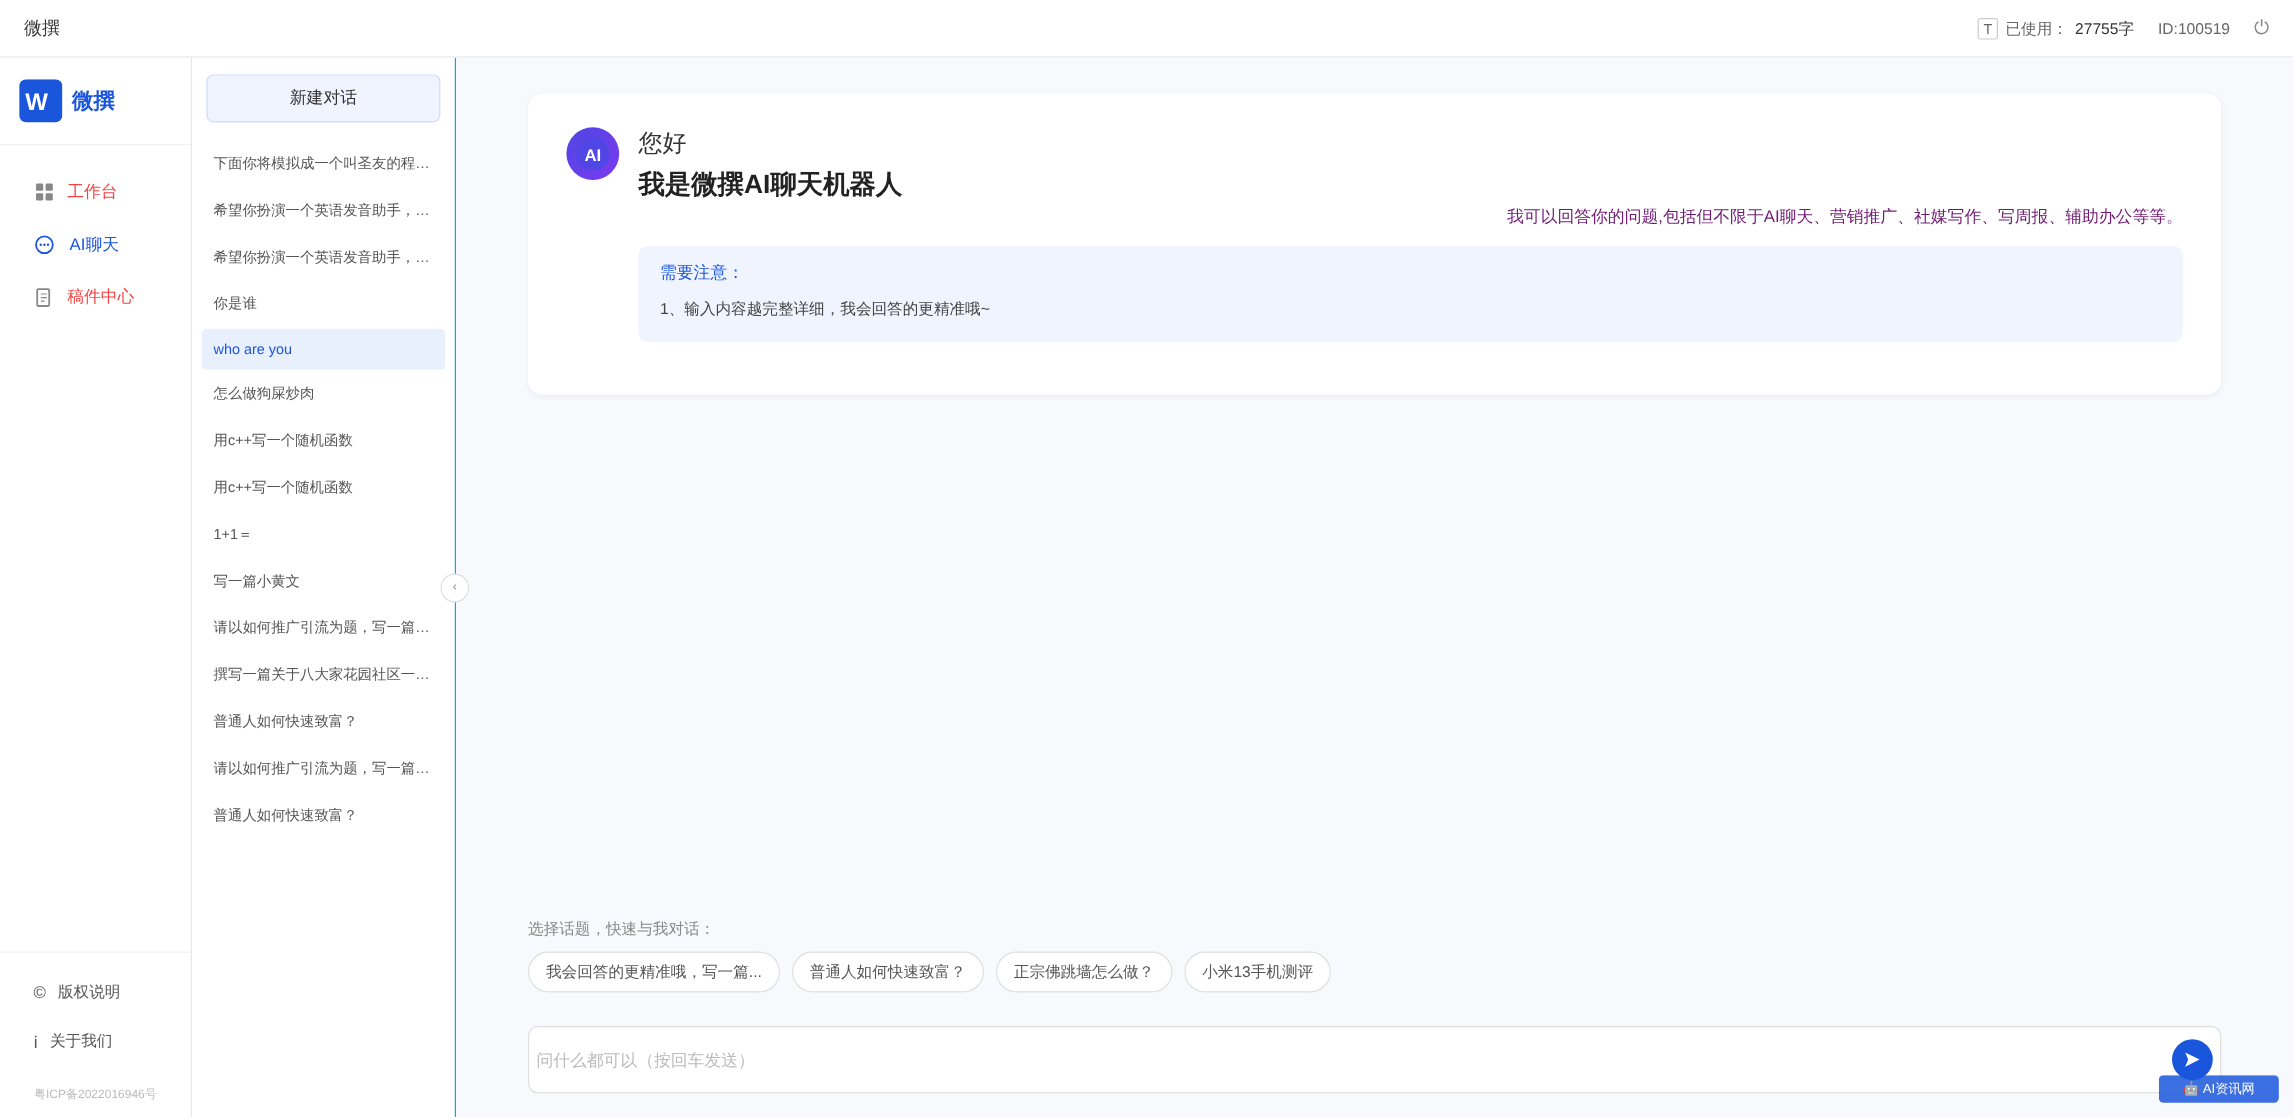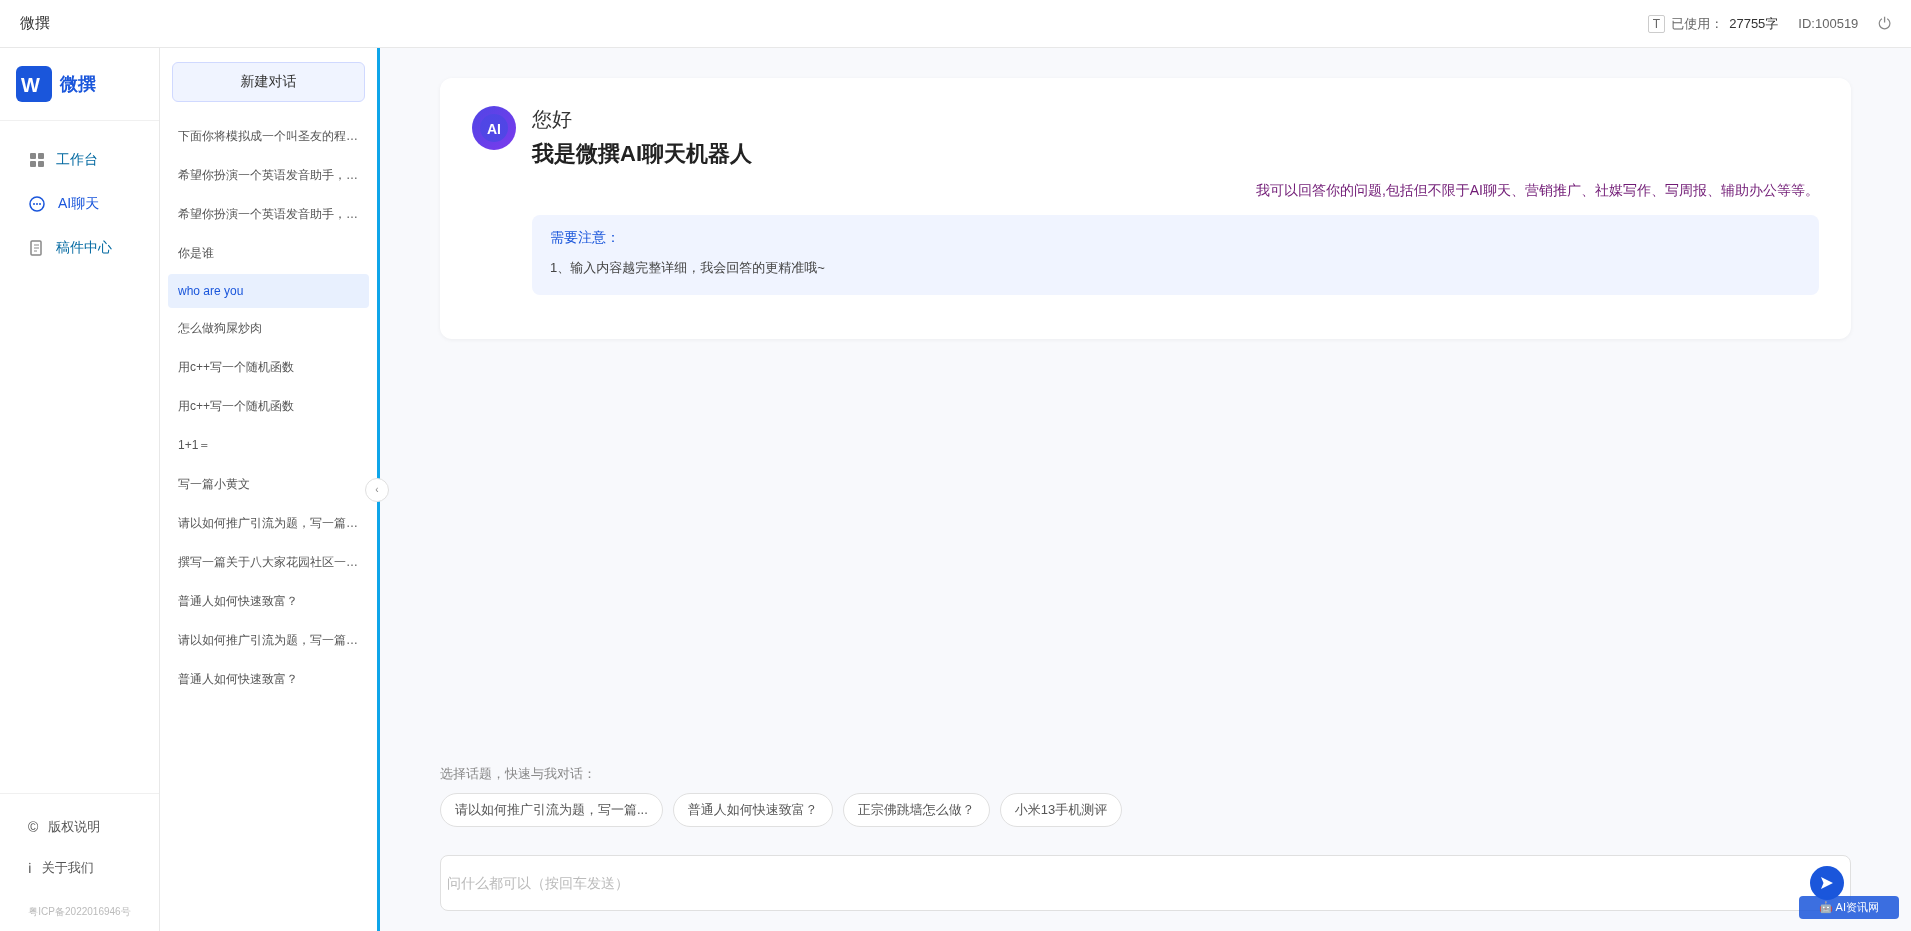--- a/index.html
+++ b/index.html
@@ -76,21 +76,21 @@
     .nav-items {
       flex: 1;
       padding: 16px 0;
     }
     .nav-item {
       display: flex;
       align-items: center;
       gap: 10px;
       padding: 12px 20px;
       cursor: pointer;
-      color: #0369a1;
+      color: #ef4444;
       font-size: 14px;
       border-radius: 4px;
       margin: 2px 8px;
     }
     .nav-item.active { color: #1a56db; gap: 12px; }
     .nav-item-icon {
       width: 18px;
       height: 18px;
       display: flex;
       align-items: center;
@@ -114,21 +114,21 @@
       font-size: 10px;
       color: #bbb;
       padding: 4px 16px 12px;
       text-align: center;
     }
 
     
     .chat-sidebar {
       width: 220px;
       background: #fff;
-      border-right: 3px solid #0ea5e9;
+      border-right: 1px solid #0ea5e9;
       display: flex;
       flex-direction: column;
       flex-shrink: 0;
       position: relative;
     }
     .new-chat-btn {
       margin: 14px 12px;
       background: #f0f4ff;
       border: 1px solid #d0d9ff;
       border-radius: 6px;
@@ -222,21 +222,20 @@
     .welcome-greeting {
       font-size: 20px;
       color: #333;
       margin-bottom: 6px;
       font-weight: 400;
     }
     .welcome-title {
       font-size: 22px;
       font-weight: 700;
       color: #222;
-      margin-bottom: 10px;
     }
     .welcome-desc {
       font-size: 14px;
       color: #701a75;
       line-height: 1.6;
       text-align: right;
     }
     .notice-box {
       background: #f0f4ff;
       border-radius: 8px;
@@ -458,21 +457,21 @@
             </div>
           </div>
         </div>
       </div>
 
     </div>
 
     <div class="quick-topics-area">
       <div class="quick-topics-label">选择话题，快速与我对话：</div>
       <div class="quick-topics-list">
-      <div class="quick-topic-chip">请以如何推广引流为题，写一篇...</div>
+      <div class="quick-topic-chip">我会回答的更精准哦，写一篇...</div>
           <div class="quick-topic-chip">普通人如何快速致富？</div>
           <div class="quick-topic-chip">正宗佛跳墙怎么做？</div>
           <div class="quick-topic-chip">小米13手机测评</div>
         </div>
     </div>
 
     <div class="input-area">
       <div class="input-box">
         <input class="input-field" type="text" placeholder="问什么都可以（按回车发送）" style="">
         <div class="send-btn">

